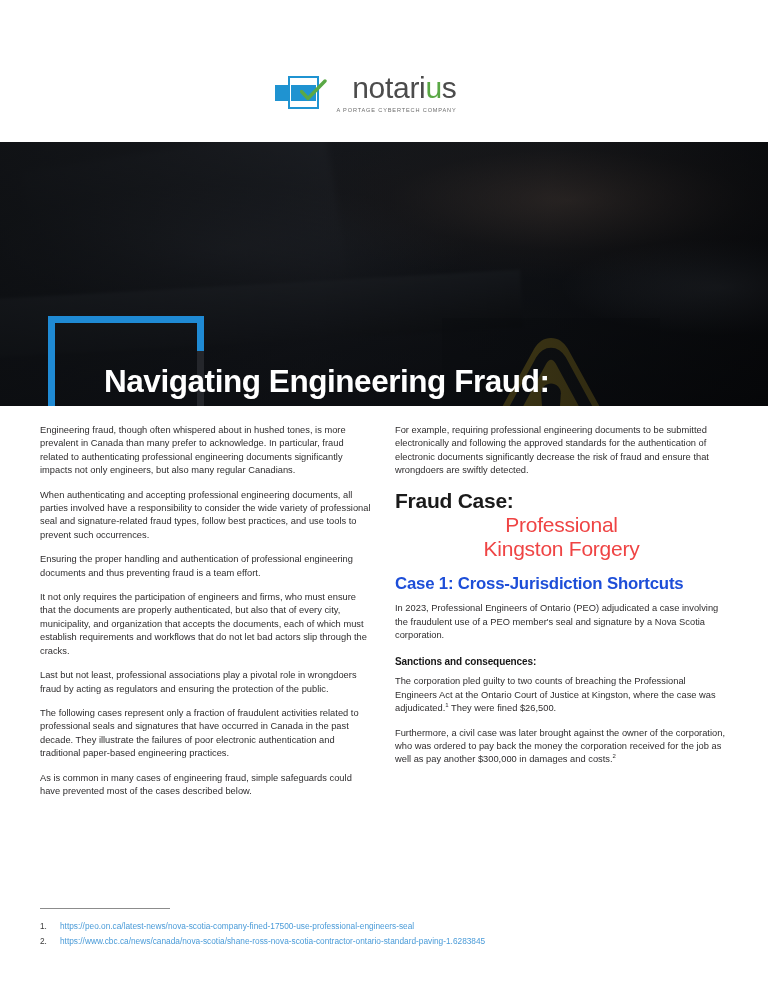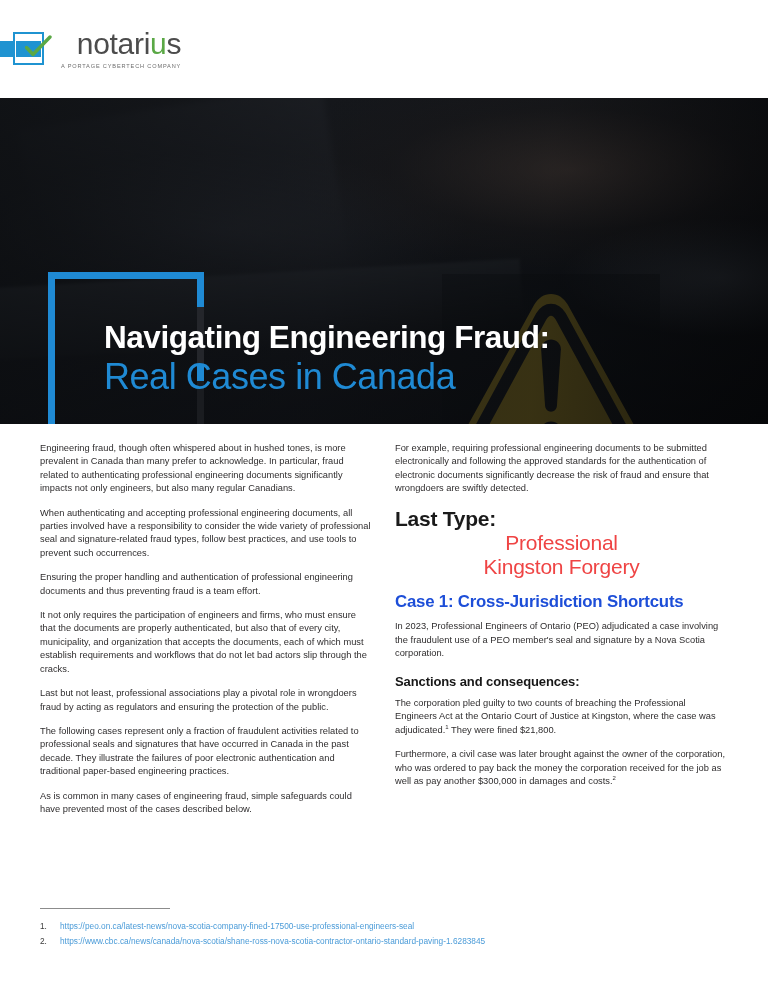--- a/index.html
+++ b/index.html
@@ -16,22 +16,23 @@
     position: relative;
     overflow: hidden;
   }
 
   
   .header {
     height: 98px;
     background: #ffffff;
     display: flex;
     align-items: center;
-    justify-content: flex-start;
+    justify-content: center;
     padding-right: 36px;
+    margin-top: 44px;
   }
 
   .logo {
     display: flex;
     align-items: center;
     gap: 9px;
   }
 
   .logo-mark {
     position: relative;
@@ -77,21 +78,21 @@
     font-size: 5.6px;
     letter-spacing: 0.85px;
     color: #6d6d6d;
     margin-top: 4px;
     white-space: nowrap;
   }
 
   
   .hero {
     position: relative;
-    height: 326px;
+    height: 264px;
     overflow: hidden;
     background: #111418;
   }
 
   .hero-photo {
     position: absolute;
     inset: 0;
     background:
       radial-gradient(ellipse 52% 42% at 74% 22%, rgba(120,96,82,0.55) 0%, rgba(60,48,42,0.25) 45%, rgba(0,0,0,0) 72%),
       radial-gradient(ellipse 30% 26% at 94% 55%, rgba(150,160,175,0.30) 0%, rgba(0,0,0,0) 70%),
@@ -220,21 +221,21 @@
   h2.case {
     font-size: 16.8px;
     font-weight: 700;
     color: #1d4ed8;
     line-height: 1.16;
     letter-spacing: -0.2px;
     margin-bottom: 9px;
   }
 
   h3.sub {
-    font-size: 13px;
+    font-size: 10px;
     font-weight: 700;
     color: #171717;
     line-height: 1.2;
     letter-spacing: -0.1px;
     margin-top: 14px;
     margin-bottom: 7px;
   }
 
   sup { font-size: 6px; vertical-align: super; line-height: 0; }
 
@@ -323,31 +324,31 @@
     <p class="body">It not only requires the participation of engineers and firms, who must ensure that the documents are properly authenticated, but also that of every city, municipality, and organization that accepts the documents, each of which must establish requirements and workflows that do not let bad actors slip through the cracks.</p>
     <p class="body">Last but not least, professional associations play a pivotal role in wrongdoers fraud by acting as regulators and ensuring the protection of the public.</p>
     <p class="body">The following cases represent only a fraction of fraudulent activities related to professional seals and signatures that have occurred in Canada in the past decade. They illustrate the failures of poor electronic authentication and traditional paper-based engineering practices.</p>
     <p class="body">As is common in many cases of engineering fraud, simple safeguards could have prevented most of the cases described below.</p>
   </div>
 
   <div class="col">
     <p class="body">For example, requiring professional engineering documents to be submitted electronically and following the approved standards for the authentication of electronic documents significantly decrease the risk of fraud and ensure that wrongdoers are swiftly detected.</p>
 
     <div class="ftype">
-      <div class="t1">Last Type:</div>
+      <div class="t1">Fraud Case:</div>
       <div class="t2">Professional</div>
       <div class="t2">Kingston Forgery</div>
     </div>
 
     <h2 class="case">Case 1: Cross-Jurisdiction Shortcuts</h2>
     <p class="body">In 2023, Professional Engineers of Ontario (PEO) adjudicated a case involving the fraudulent use of a PEO member's seal and signature by a Nova Scotia corporation.</p>
 
     <h3 class="sub">Sanctions and consequences:</h3>
 
-    <p class="body"><span>The corporation pled guilty to two counts of breaching the Professional Engineers Act at the Ontario Court of Justice at Kingston, where the case was adjudicated.</span><sup>1</sup><span> They were fined $21,800.</span></p>
+    <p class="body"><span>The corporation pled guilty to two counts of breaching the Professional Engineers Act at the Ontario Court of Justice at Kingston, where the case was adjudicated.</span><sup>1</sup><span> They were fined $26,500.</span></p>
 
     <p class="body"><span>Furthermore, a civil case was later brought against the owner of the corporation, who was ordered to pay back the money the corporation received for the job as well as pay another $300,000 in damages and costs.</span><sup>2</sup></p>
   </div>
 </div>
 
 <div class="footnotes">
   <div class="fn-rule"></div>
 
   <div class="fn-row">
     <span class="fn-num">1.</span>

